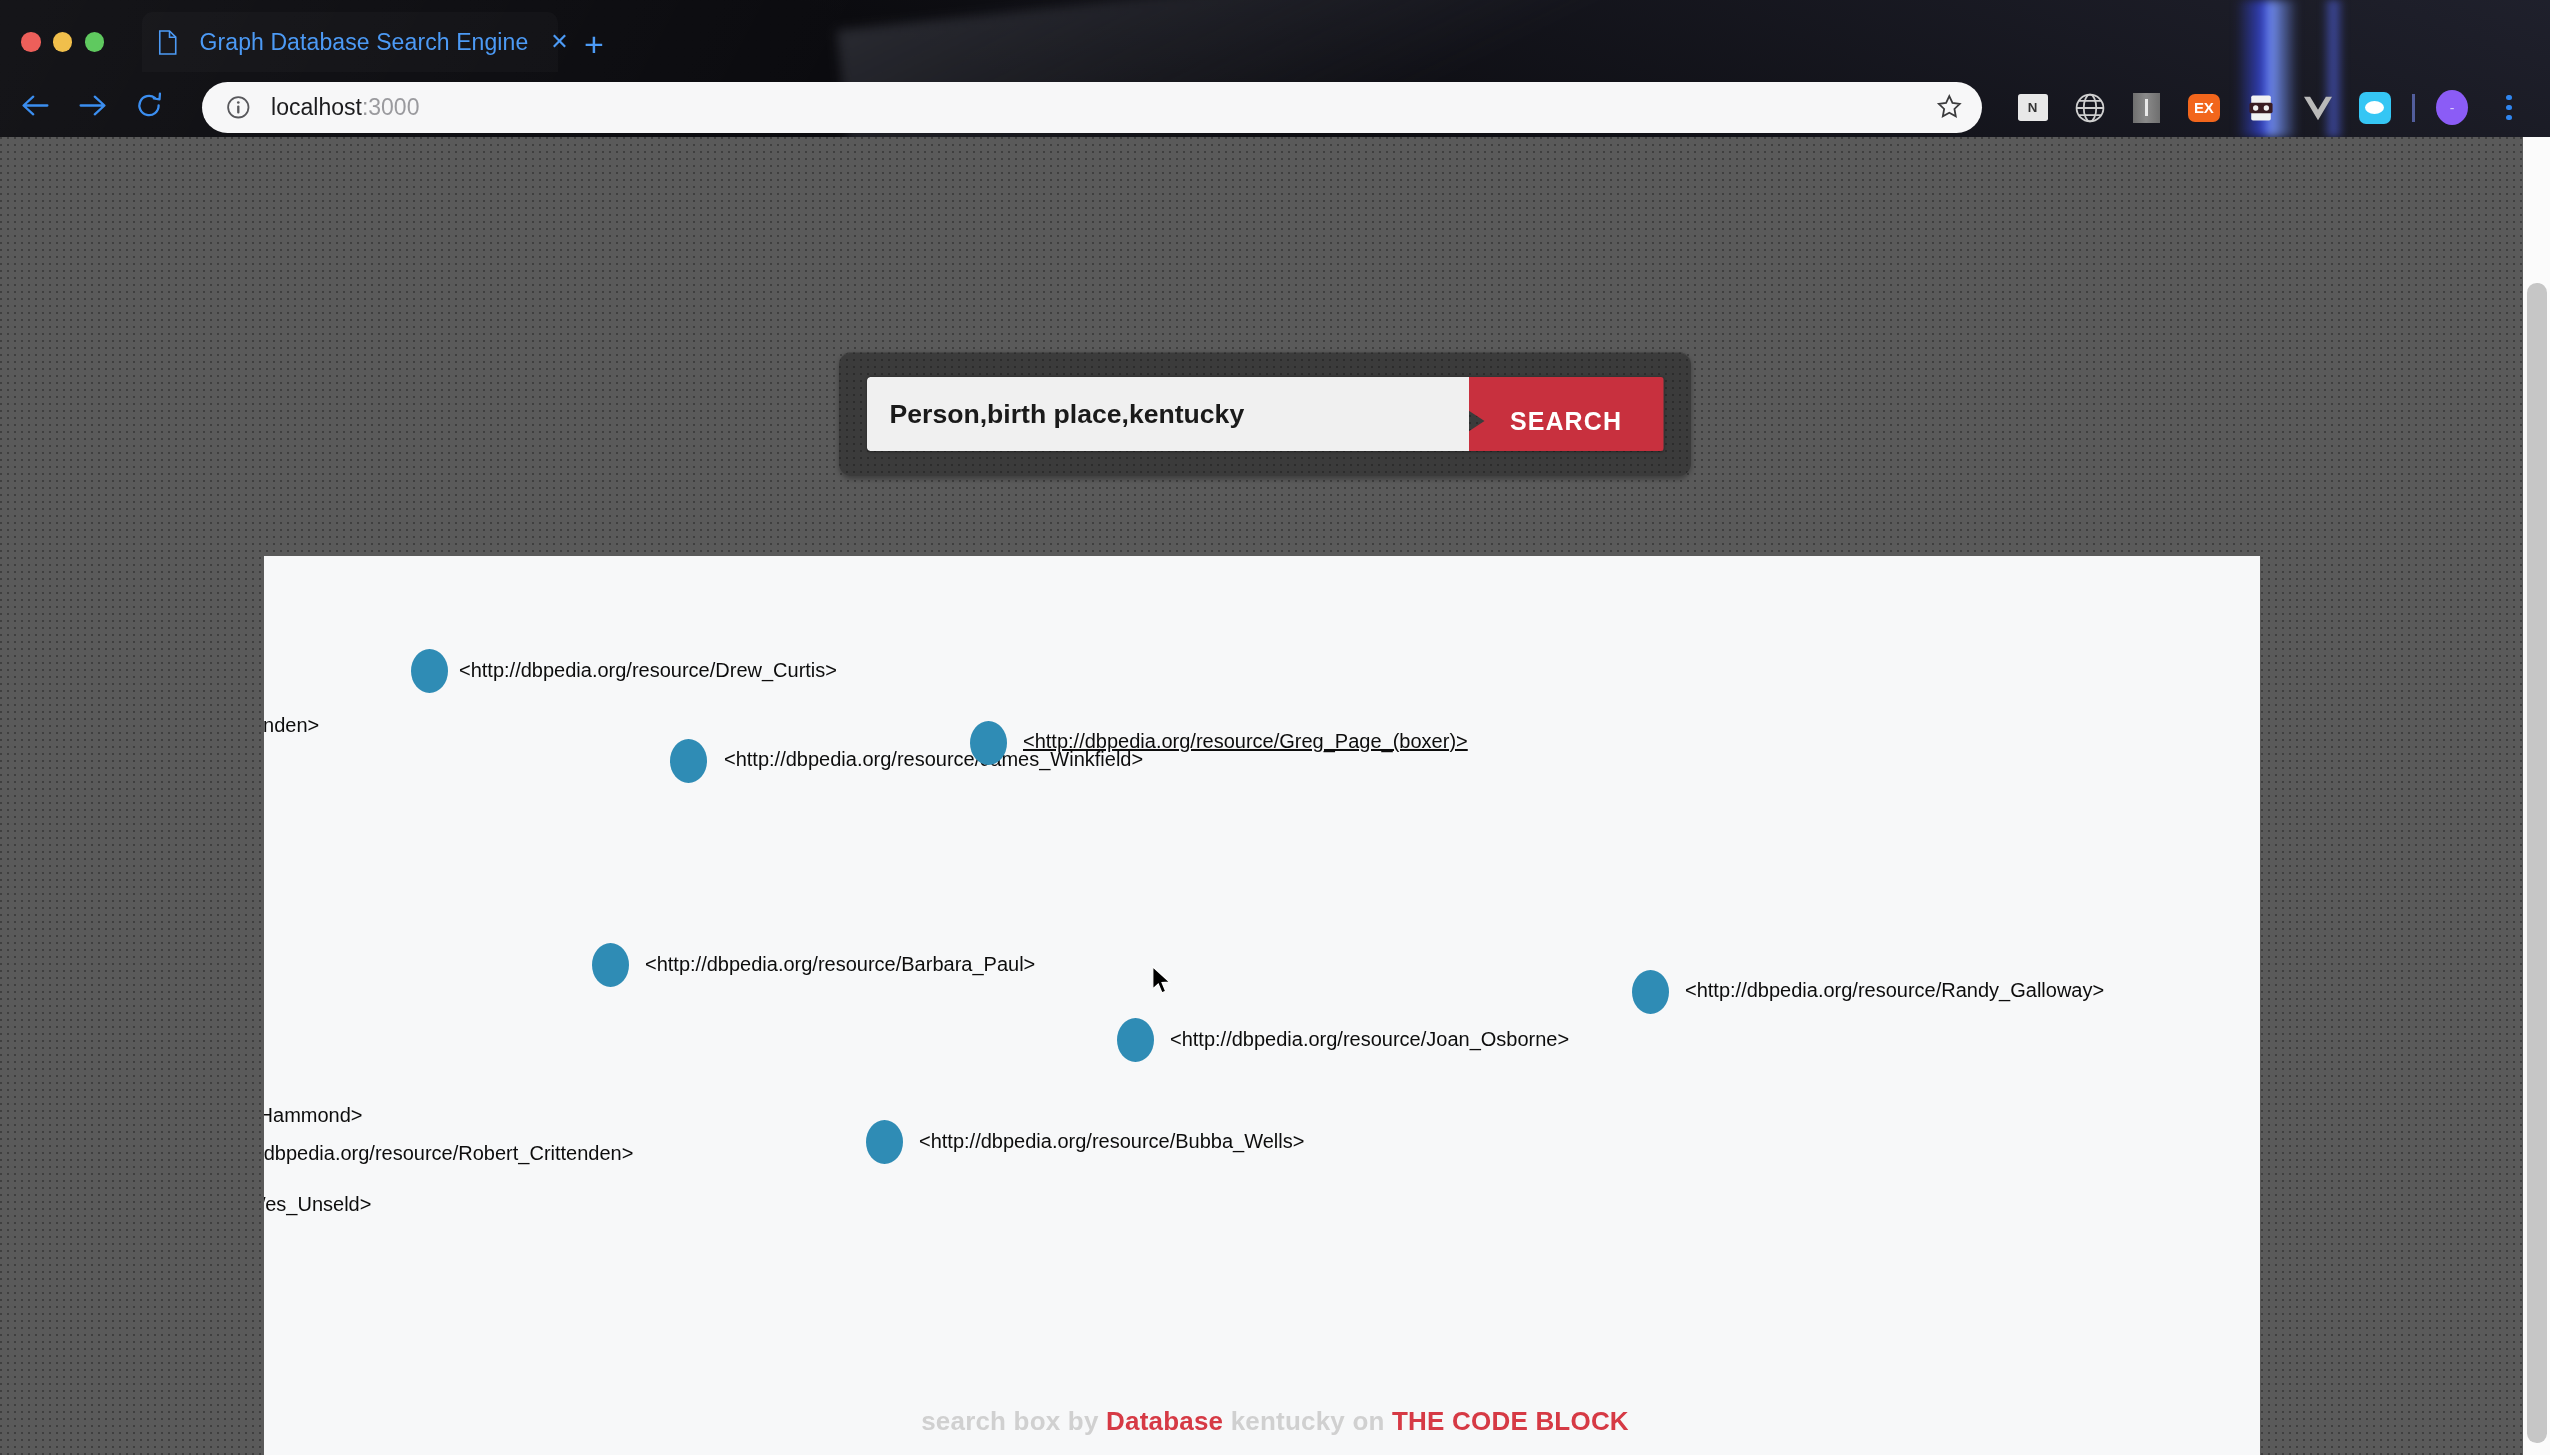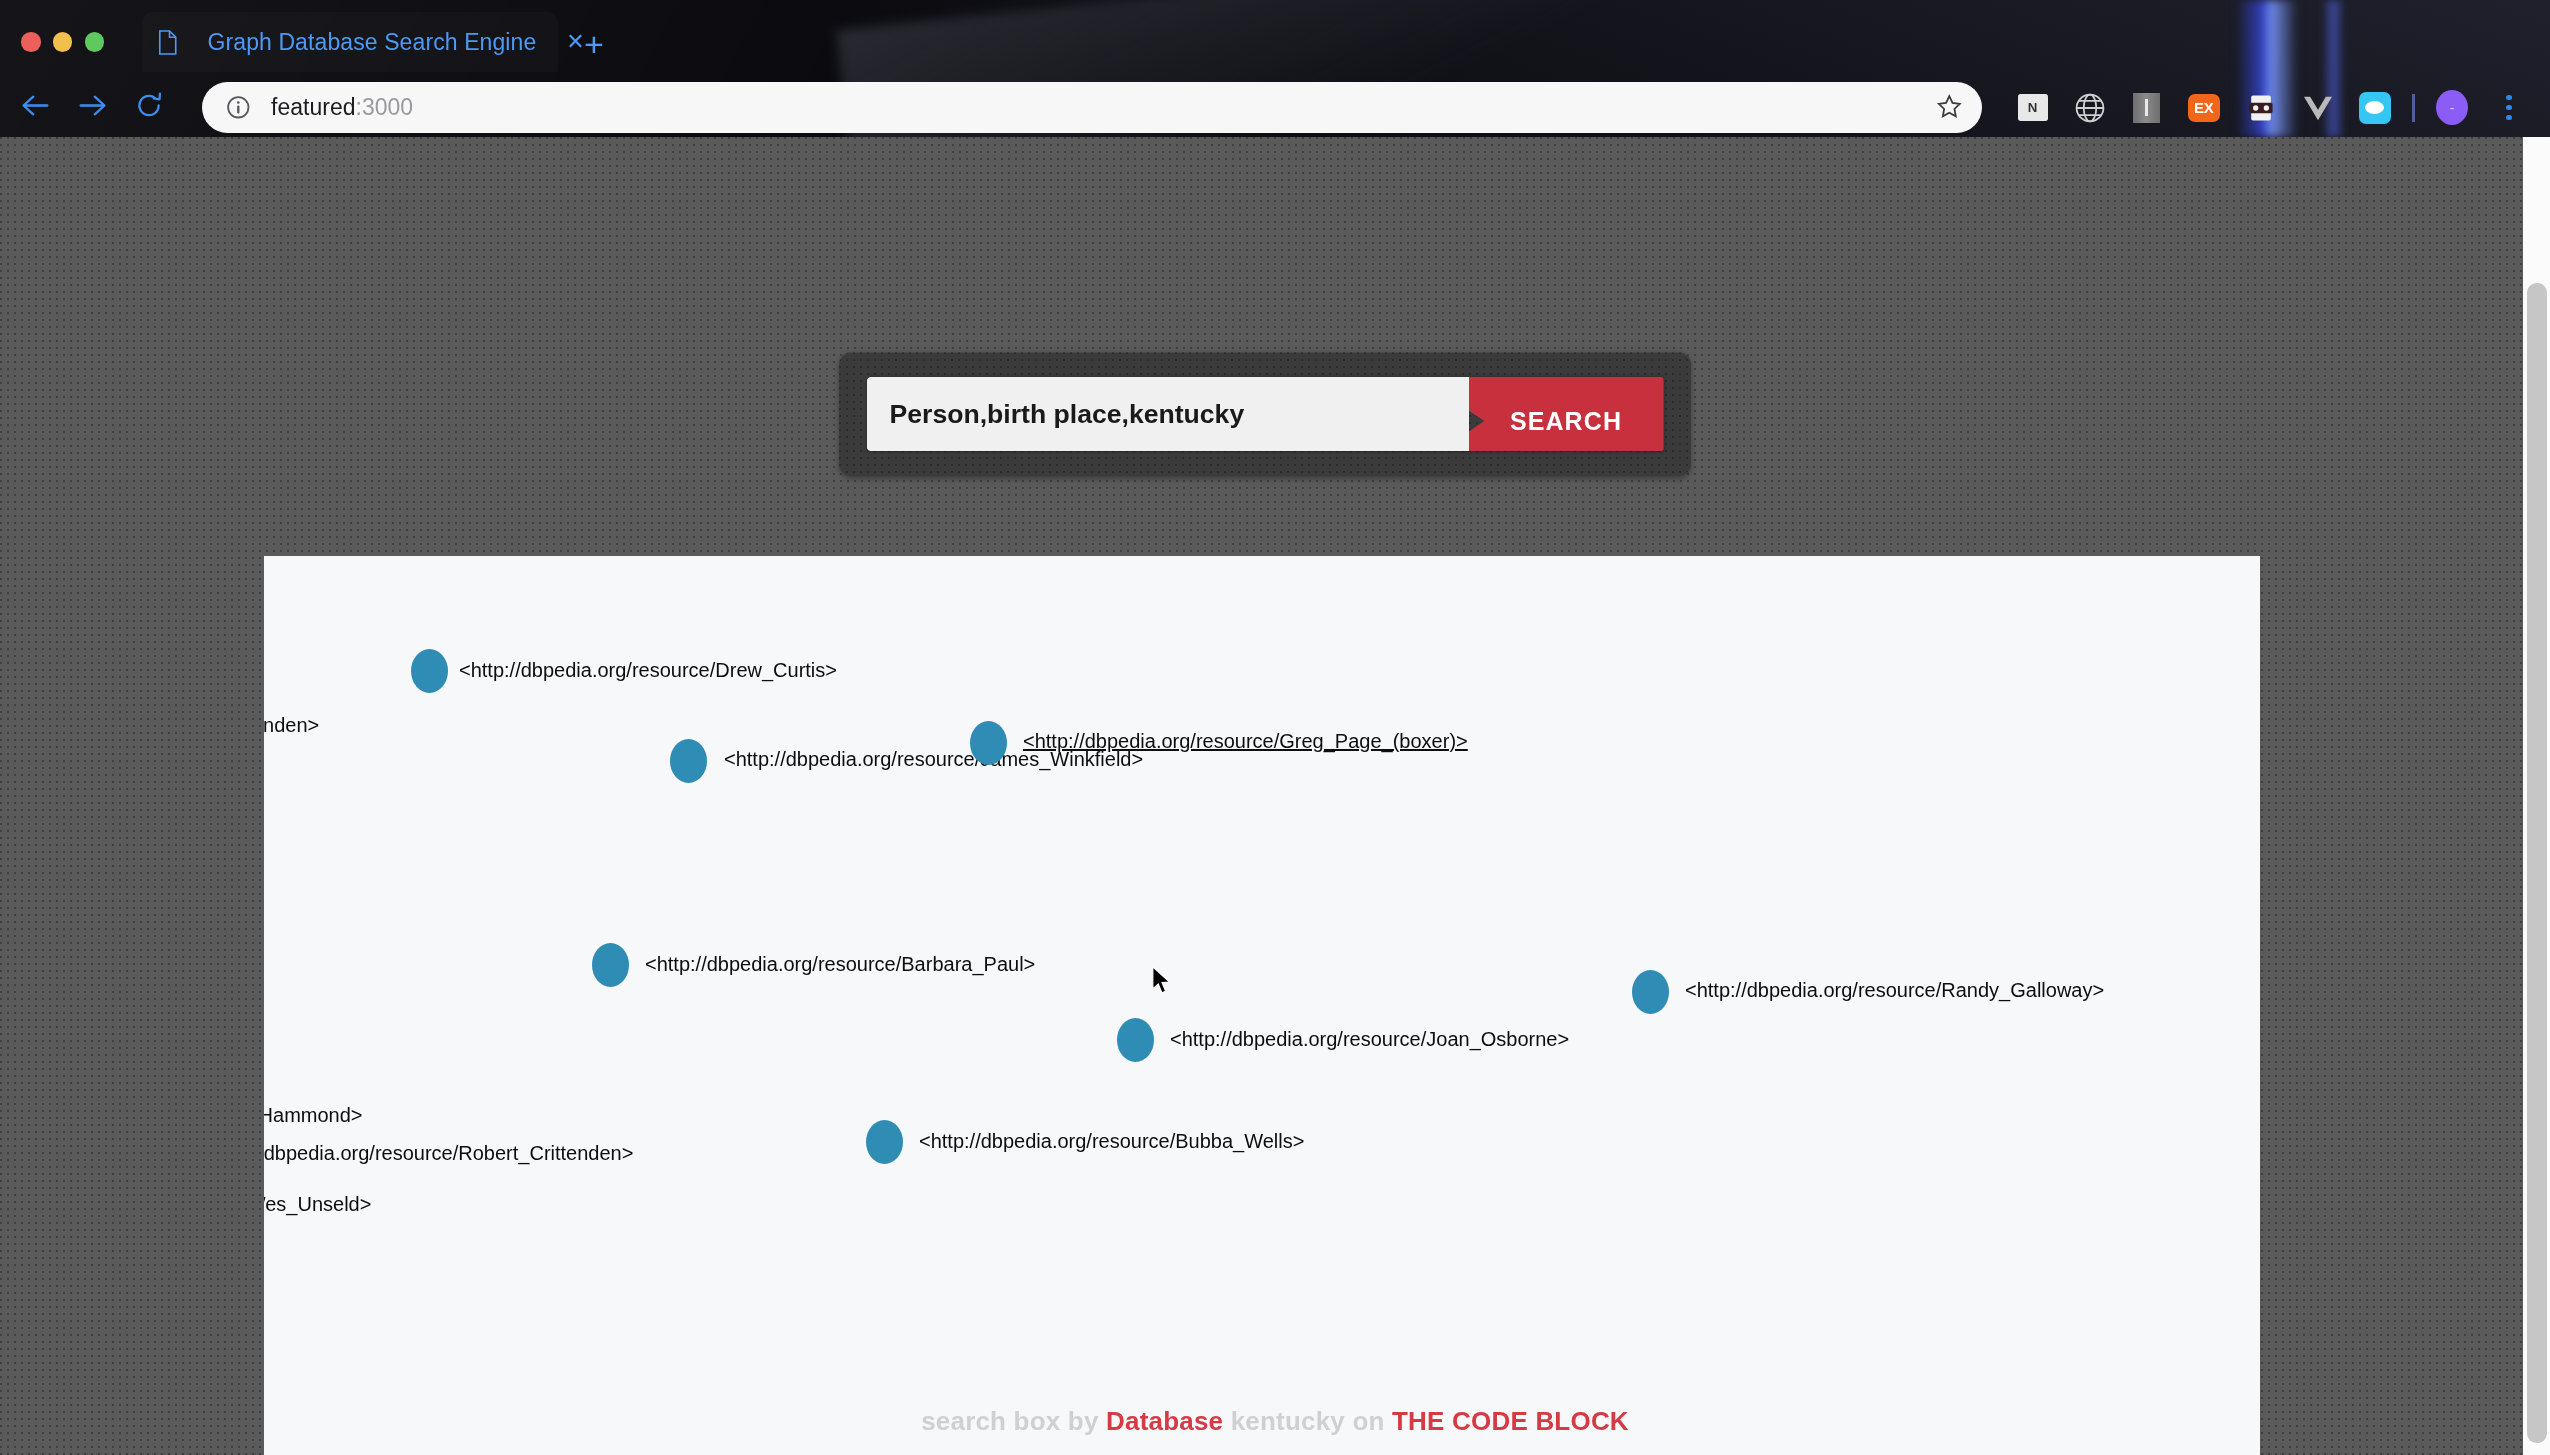--- a/index.html
+++ b/index.html
@@ -41,21 +41,21 @@
   .traffic { position: absolute; left: 21px; top: 32px; display: flex; gap: 12.4px; }
   .tl { width: 19.5px; height: 19.5px; border-radius: 50%; }
   .tl.red { background: #ed5f5a; }
   .tl.yellow { background: #f1bf4b; }
   .tl.green { background: #5fc95f; }
 
   
   .tab {
     position: absolute; left: 142px; top: 12.4px;
     height: 60px; width: 416px;
-    display: flex; align-items: center; gap: 30px;
+    display: flex; align-items: center; gap: 22px;
     padding: 0 16px;
     border-radius: 10.6px 10.6px 0 0;
     background: rgba(255,255,255,0.025);
   }
   .tab-favicon { width: 19.5px; height: 25px; position: relative; flex: 0 0 auto; }
   .tab-favicon svg { display: block; }
   .tab-title {
     font-size: 23px; color: #4c9af5; white-space: nowrap;
     letter-spacing: 0.1px;
   }
@@ -241,21 +241,21 @@
   </div>
 
   <div class="omnibox">
     <span class="omni-info">
       <svg width="26.6" height="26.6" viewBox="0 0 30 30">
           <circle cx="15" cy="15" r="11.5" fill="none" stroke="#58585c" stroke-width="2"></circle>
           <circle cx="15" cy="9.6" r="1.5" fill="#58585c"></circle>
           <rect x="13.7" y="13" width="2.6" height="9" rx="1.2" fill="#58585c"></rect>
         </svg>
     </span>
-    <span class="omni-url"><span>featured</span><span class="port">:3000</span></span>
+    <span class="omni-url"><span>localhost</span><span class="port">:3000</span></span>
     <span class="omni-star">
       <svg width="26.6" height="26.6" viewBox="0 0 30 30">
           <path d="M15 3.5 l3.6 7.6 8.2 1.1 -6 5.8 1.5 8.2 -7.3 -4 -7.3 4 1.5 -8.2 -6 -5.8 8.2 -1.1 z" fill="none" stroke="#3a3a3c" stroke-width="2"></path>
         </svg>
     </span>
   </div>
 
   <div class="ext-bar">
     <span class="ext">
       <span class="ext-note">N</span>

